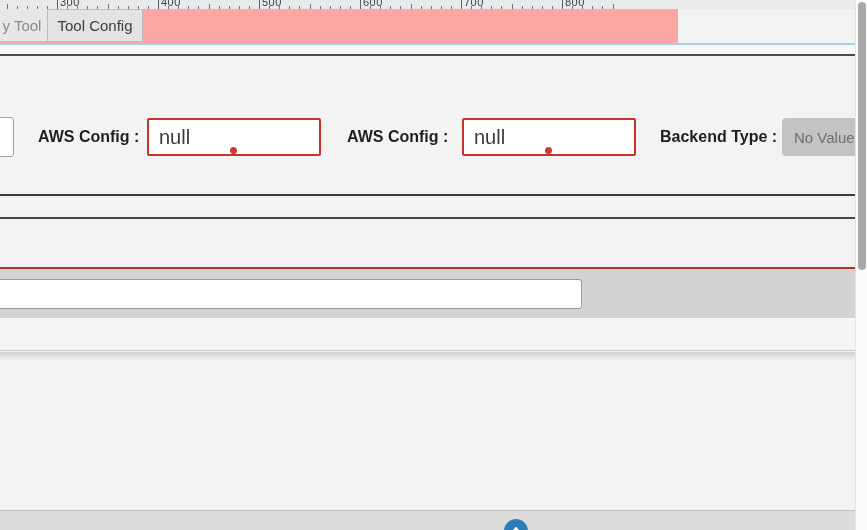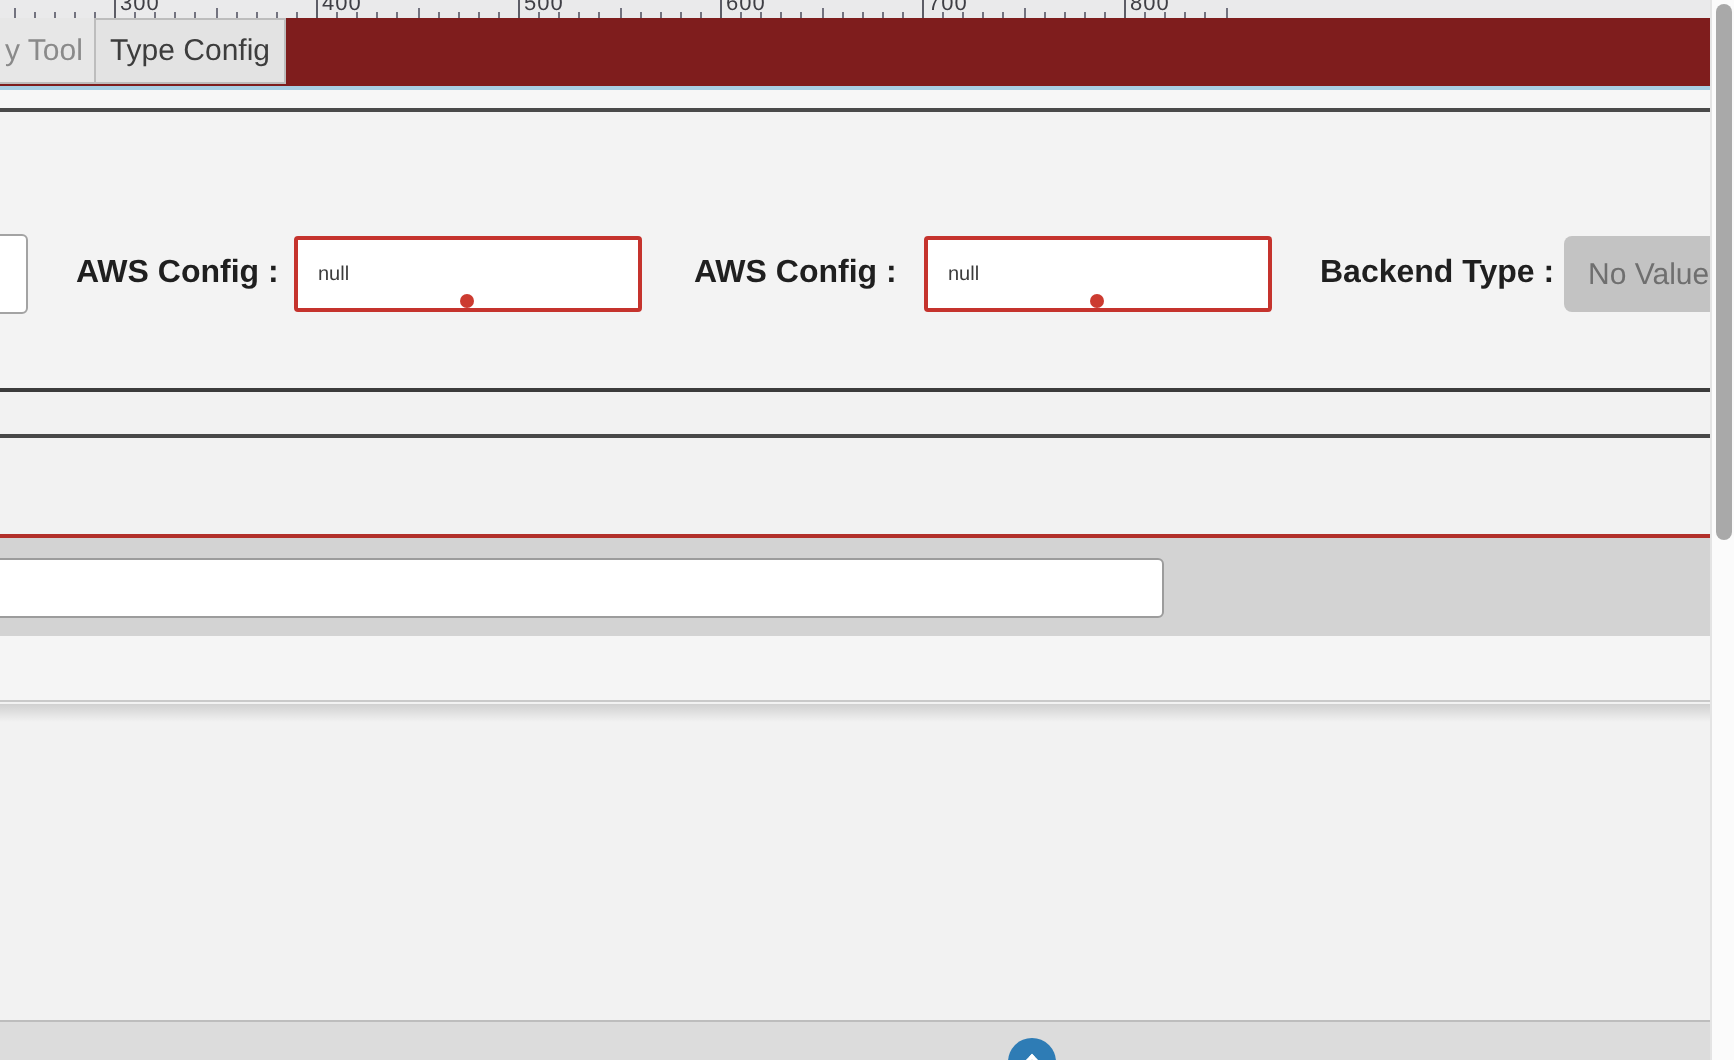--- a/index.html
+++ b/index.html
@@ -12,35 +12,35 @@
   }
   .abs{position:absolute;}
   
   .ruler{left:0;top:0;width:855px;height:9px;background:#eaeaeb;overflow:hidden;}
   .tick{position:absolute;bottom:0;width:1px;background:#73737f;}
   .tick.minor{height:3px;}
   .tick.mid{height:5px;}
   .tick.major{height:9px;background:#5d5d66;}
   .rlabel{position:absolute;top:-4px;font-size:11px;color:#3f3f45;letter-spacing:.5px;}
   
-  .tabbar{left:0;top:9px;width:855px;height:34px;background:#7f1d1d;}
+  .tabbar{left:0;top:9px;width:678px;height:34px;background:#fca5a5;}
   .tab{position:absolute;top:0;height:33px;display:flex;align-items:center;justify-content:center;
        font-size:15px;border:1px solid #bdbdbd;box-sizing:border-box;background:#e3e3e3;}
   .tab1{left:-30px;width:78px;color:#8a8a8a;border-top:none;background:#e7e7e7;padding-left:26px;}
   .tab2{left:47px;width:96px;color:#3d3d3d;}
   .blueline{left:0;top:43px;width:855px;height:2px;background:var(--accent-blue);}
   .gapstrip{left:0;top:45px;width:855px;height:9px;background:#f7f7f7;}
   .darkline1{left:0;top:54px;width:855px;height:2px;background:#4a4a4a;}
   .content1{left:0;top:56px;width:855px;height:138px;background:#f3f3f3;}
   
   .cutinput{left:-20px;top:117px;width:34px;height:40px;background:#fff;border:1px solid #a3a3a3;
             border-radius:3px;box-sizing:border-box;}
   .flabel{top:118px;height:38px;display:flex;align-items:center;font-size:16px;font-weight:bold;color:#1f1f1f;}
   .errinput{top:118px;width:174px;height:38px;box-sizing:border-box;background:#fff;
-            border:2px solid var(--error-border);border-radius:2px;font-size:10px;color:#3c3c3c;
+            border:2px solid var(--error-border);border-radius:2px;font-size:20px;color:#3c3c3c;
             padding:0 0 0 10px;outline:none;font-family:inherit;}
   .errdot{top:147px;width:7px;height:7px;border-radius:50%;background:var(--error-dot);}
   .grayfield{left:782px;top:118px;width:80px;height:38px;background:#c3c3c3;border-radius:4px;
              display:flex;align-items:center;padding-left:12px;box-sizing:border-box;
              font-size:15px;color:#6f6f6f;}
   
   .line2{left:0;top:194px;width:855px;height:2px;background:#3c3c3c;}
   .line3{left:0;top:217px;width:855px;height:2px;background:#484848;}
   .redline{left:0;top:267px;width:855px;height:2px;background:var(--red-line);}
   .grayband{left:0;top:269px;width:855px;height:49px;background:#d3d3d3;}
@@ -139,21 +139,21 @@
         <span class="rlabel" style="left: 464px;">700</span>
         <span class="rlabel" style="left: 565px;">800</span>
       </div>
   </div>
 
   <div class="abs tabbar">
     <div class="tab tab1">
       <span>y Tool</span>
     </div>
     <div class="tab tab2">
-      <span>Type Config</span>
+      <span>Tool Config</span>
     </div>
   </div>
   <div class="abs blueline"></div>
   <div class="abs gapstrip"></div>
   <div class="abs darkline1"></div>
   <div class="abs content1"></div>
 
   <div class="abs cutinput"></div>
 
   <div class="abs flabel" style="left:38px;">AWS Config :</div>

